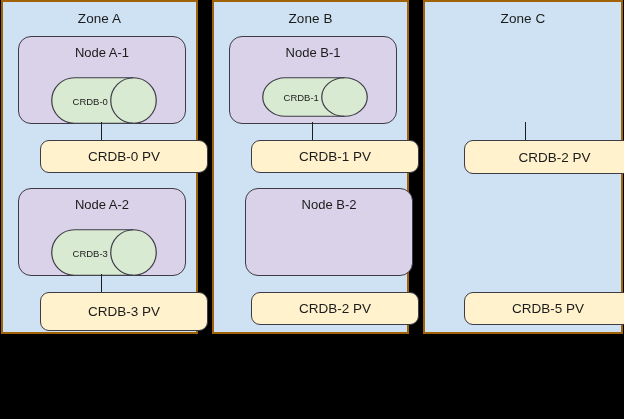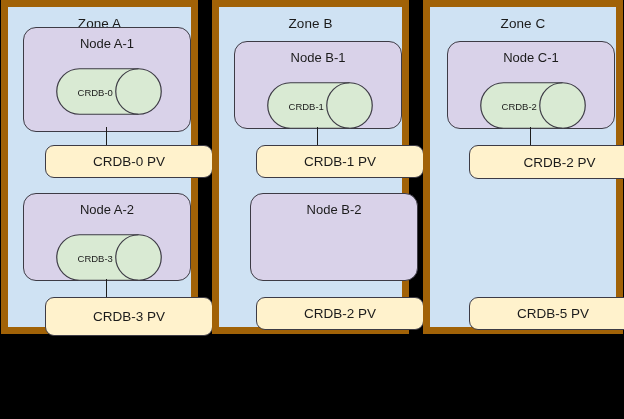--- a/index.html
+++ b/index.html
@@ -16,21 +16,21 @@
     width: 624px;
     height: 419px;
     background: #000000;
     overflow: hidden;
   }
 
   
   .zone {
     position: absolute;
     background: #cfe2f3;
-    border: 7px solid #a16207;
+    border: 2px solid #a16207;
     box-sizing: border-box;
   }
   .zone-title {
     position: absolute;
     left: 0;
     right: 0;
     top: 9px;
     text-align: center;
     font-size: 13.5px;
     color: #1b1b1b;
@@ -106,21 +106,21 @@
   }
 </style>
 </head>
 <body>
 
 <div id="canvas">
 
   <div class="zone" style="left:1px; top:0px; width:197px; height:334px;">
     <div class="zone-title">Zone A</div>
 
-    <div class="node" style="left:15px; top:20px; width:168px; height:105px;">
+    <div class="node" style="left:15px; top:34px; width:168px; height:88px;">
       <div class="node-title">Node A-1</div>
       <div class="cylinder" style="left:32px; top:40px; width:106px; height:47px;">
         <svg viewBox="0 0 106 47" preserveAspectRatio="none">
           <path d="M 23.5,0.75 L 82.5,0.75 A 22.75,22.75 0 0 1 82.5,46.25 L 23.5,46.25 A 22.75,22.75 0 0 1 23.5,0.75 Z" fill="#d9ead3" stroke="#3d3b45" stroke-width="1.2"></path>
           <path d="M 82.5,0.75 A 22.75,22.75 0 0 0 82.5,46.25" fill="none" stroke="#3d3b45" stroke-width="1.2"></path>
         </svg>
         <div class="cyl-label">CRDB-0</div>
       </div>
     </div>
     <div class="connector" style="left:98px; top:120px; height:19px;"></div>
@@ -144,21 +144,21 @@
     <div class="pv" style="left:15px; top:290px; width:168px; height:39px;">
       <span class="pv-label">CRDB-3 PV</span>
     </div>
   </div>
 
   <div class="zone" style="left:212px; top:0px; width:197px; height:334px;padding-left:7px;">
     <div class="zone-title">Zone B</div>
 
     <div class="node" style="left:15px; top:34px; width:168px; height:88px;">
       <div class="node-title">Node B-1</div>
-      <div class="cylinder" style="left:32px; top:40px; width:106px; height:47px;">
+      <div class="cylinder" style="left:32px; top:40px; width:106px; height:40px;">
         <svg viewBox="0 0 106 47" preserveAspectRatio="none">
           <path d="M 23.5,0.75 L 82.5,0.75 A 22.75,22.75 0 0 1 82.5,46.25 L 23.5,46.25 A 22.75,22.75 0 0 1 23.5,0.75 Z" fill="#d9ead3" stroke="#3d3b45" stroke-width="1.2"></path>
           <path d="M 82.5,0.75 A 22.75,22.75 0 0 0 82.5,46.25" fill="none" stroke="#3d3b45" stroke-width="1.2"></path>
         </svg>
         <div class="cyl-label">CRDB-1</div>
       </div>
     </div>
     <div class="connector" style="left:98px; top:120px; height:19px;"></div>
 
     <div class="pv" style="left:15px; top:138px; width:168px; height:33px;">
@@ -170,30 +170,20 @@
     </div>
 
     <div class="pv" style="left:15px; top:290px; width:168px; height:33px;">
       <span class="pv-label">CRDB-2 PV</span>
     </div>
   </div>
 
   <div class="zone" style="left:423px; top:0px; width:200px; height:334px;">
     <div class="zone-title">Zone C</div>
 
-    <div class="node" style="left:17px; top:34px; width:168px; height:88px;">
-      <div class="node-title">Node C-1</div>
-      <div class="cylinder" style="left:32px; top:40px; width:106px; height:47px;">
-        <svg viewBox="0 0 106 47" preserveAspectRatio="none">
-          <path d="M 23.5,0.75 L 82.5,0.75 A 22.75,22.75 0 0 1 82.5,46.25 L 23.5,46.25 A 22.75,22.75 0 0 1 23.5,0.75 Z" fill="#d9ead3" stroke="#3d3b45" stroke-width="1.2"></path>
-          <path d="M 82.5,0.75 A 22.75,22.75 0 0 0 82.5,46.25" fill="none" stroke="#3d3b45" stroke-width="1.2"></path>
-        </svg>
-        <div class="cyl-label">CRDB-2</div>
-      </div>
-    </div>
     <div class="connector" style="left:100px; top:120px; height:19px;"></div>
 
     <div class="pv" style="left:17px; top:138px; width:168px; height:34px;padding-left:13px;">
       <span class="pv-label">CRDB-2 PV</span>
     </div>
 
     <div class="pv" style="left:17px; top:290px; width:168px; height:33px;">
       <span class="pv-label">CRDB-5 PV</span>
     </div>
   </div>

